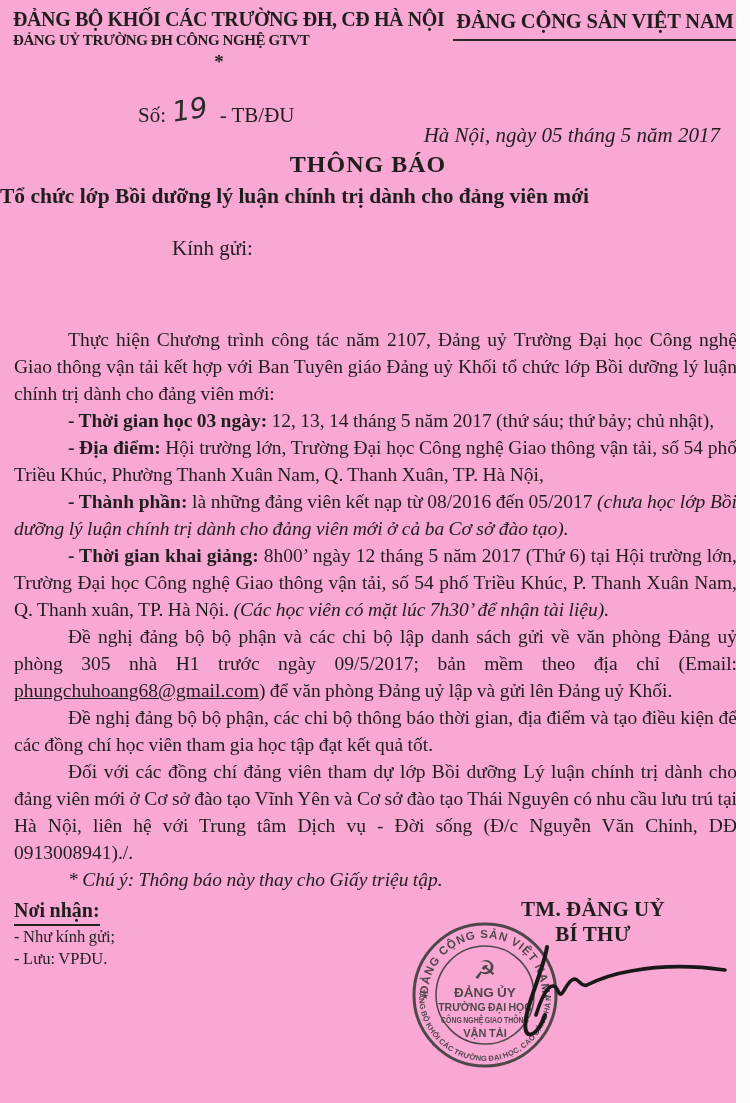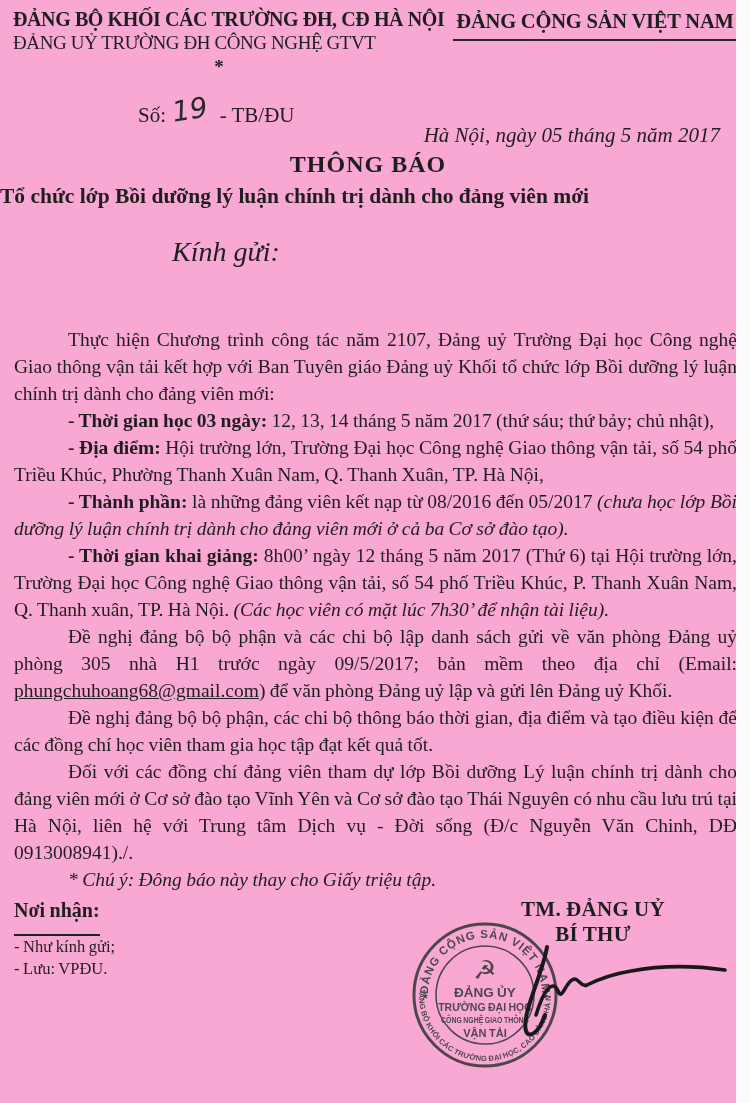--- a/index.html
+++ b/index.html
@@ -4,48 +4,48 @@
 <style>
   html,body { margin:0; padding:0; background:#fcfcfa; }
   .page {
     position:relative; width:736px; height:1103px; overflow:hidden;
     background:#f9a8d4; color:#1e1e1e;
     font-family:"Liberation Serif", serif;
   }
   
   .org { position:absolute; left:13px; top:8px; width:412px; }
   .org-line1 { font-size:20px; font-weight:600; letter-spacing:-0.4px; white-space:nowrap; }
-  .org-line2 { font-size:19px; font-weight:400; letter-spacing:-0.4px; white-space:nowrap; margin-top:1px; }
+  .org-line2 { font-size:15px; font-weight:700; letter-spacing:-0.4px; white-space:nowrap; margin-top:1px; }
   .org-mark  { text-align:center; font-size:19px; font-weight:700; margin-top:2px; }
   .party { position:absolute; left:452px; top:10px; width:286px; text-align:center; }
   .party-name {
     display:inline-block; font-size:20.5px; font-weight:700; letter-spacing:-0.2px;
     white-space:nowrap; border-bottom:2px solid #2a2a2a; padding:0 3px 6px 3px;
   }
   .doc-number { position:absolute; left:138px; top:96px; font-size:21px; white-space:nowrap; }
   .handwritten {
     display:inline-block; font-family:"DejaVu Sans", sans-serif; font-style:italic;
     font-size:28px; transform:rotate(-9deg); margin:0 12px 0 6px; position:relative; top:-3px; color:#2a2a2a;
   }
   .place-date { position:absolute; right:16px; top:104px; font-size:21px; font-style:italic; white-space:nowrap;margin-top:19px; }
   
   .title    { position:absolute; top:151px; left:0; width:100%; text-align:center; font-size:24px; font-weight:700; letter-spacing:1px; }
   .subtitle { position:absolute; top:184px; left:0; width:100%; text-align:left; font-size:21.5px; font-weight:700; }
-  .salutation-label { position:absolute; left:172px; top:236px; font-size:28px;font-style:italic; }
+  .salutation-label { position:absolute; left:172px; top:236px; font-size:21px; }
   .recipients { position:absolute; left:260px; top:262px; font-size:21px; line-height:28px; }
   
   .content { position:absolute; left:14px; top:326px; width:723px; font-size:19.5px; line-height:27px; text-align:justify; word-spacing:-0.5px; }
   .content p { margin:0; text-indent:54px; }
   .em { font-style:italic; }
   .email { text-decoration:underline; }
   .note { font-style:italic; text-indent:50px; text-align:left; }
   
   .footer-row { display:flex; justify-content:space-between; margin-top:4px; }
   .noi-nhan { text-align:left; text-indent:0; }
-  .noi-nhan-label { font-size:20px; font-weight:700; display:inline-block; border-bottom:2px solid #222; padding-bottom:10px; }
+  .noi-nhan-label { font-size:20px; font-weight:700; display:inline-block; border-bottom:2px solid #222; padding-bottom:0; }
   .noi-nhan-items { font-size:16.5px; line-height:22px; margin-top:0; font-family:"Liberation Serif", serif; }
   .sign-block { width:288px; text-align:center; position:relative; }
   .sign-line { font-size:21px; font-weight:700; line-height:25px; letter-spacing:0.3px; }
   .sign-art { position:relative; height:100px; }
   .stamp-svg { position:absolute; left:-40px; top:-28px; width:152px; height:152px; opacity:0.92; }
   .signature-svg { position:absolute; left:52px; top:-20px; width:240px; height:120px; }
   .sign-name { font-size:22px; font-weight:700; position:relative; z-index:3; letter-spacing:0.5px; }
   
   .stamp-svg text { fill:#3f3f3f; font-family:"Liberation Sans", sans-serif; }
   .ring-top    { font-size:11.5px; font-weight:700; letter-spacing:1px; }
@@ -85,21 +85,21 @@
 
   <div class="content">
     <p><span>Thực hiện Chương trình công tác năm 2107, Đảng uỷ Trường Đại học Công nghệ Giao thông vận tải kết hợp với Ban Tuyên giáo Đảng uỷ Khối tổ chức lớp Bồi dưỡng lý luận chính trị dành cho đảng viên mới:</span></p>
     <p><b>- Thời gian học 03 ngày:</b><span> 12, 13, 14 tháng 5 năm 2017 (thứ sáu; thứ bảy; chủ nhật),</span></p>
     <p><b>- Địa điểm:</b><span> Hội trường lớn, Trường Đại học Công nghệ Giao thông vận tải, số 54 phố Triều Khúc, Phường Thanh Xuân Nam, Q. Thanh Xuân, TP. Hà Nội,</span></p>
     <p><b>- Thành phần:</b><span> là những đảng viên kết nạp từ 08/2016 đến 05/2017 </span><span class="em">(chưa học lớp Bồi dưỡng lý luận chính trị dành cho đảng viên mới ở cả ba Cơ sở đào tạo).</span></p>
     <p><b>- Thời gian khai giảng:</b><span> 8h00’ ngày 12 tháng 5 năm 2017 (Thứ 6) tại Hội trường lớn, Trường Đại học Công nghệ Giao thông vận tải, số 54 phố Triều Khúc, P. Thanh Xuân Nam, Q. Thanh xuân, TP. Hà Nội. </span><span class="em">(Các học viên có mặt lúc 7h30’ để nhận tài liệu).</span></p>
     <p><span>Đề nghị đảng bộ bộ phận và các chi bộ lập danh sách gửi về văn phòng Đảng uỷ phòng 305 nhà H1 trước ngày 09/5/2017; bản mềm theo địa chỉ (Email: </span><span class="email">phungchuhoang68@gmail.com</span><span>) để văn phòng Đảng uỷ lập và gửi lên Đảng uỷ Khối.</span></p>
     <p><span>Đề nghị đảng bộ bộ phận, các chi bộ thông báo thời gian, địa điểm và tạo điều kiện để các đồng chí học viên tham gia học tập đạt kết quả tốt.</span></p>
     <p><span>Đối với các đồng chí đảng viên tham dự lớp Bồi dưỡng Lý luận chính trị dành cho đảng viên mới ở Cơ sở đào tạo Vĩnh Yên và Cơ sở đào tạo Thái Nguyên có nhu cầu lưu trú tại Hà Nội, liên hệ với Trung tâm Dịch vụ - Đời sống (Đ/c Nguyễn Văn Chinh, DĐ 0913008941)./.</span></p>
-    <p class="note"><span>* Chú ý: Đông báo này thay cho Giấy triệu tập.</span></p>
+    <p class="note"><span>* Chú ý: Thông báo này thay cho Giấy triệu tập.</span></p>
 
     <div class="footer-row">
       <div class="noi-nhan">
         <span class="noi-nhan-label">Nơi nhận:</span>
         <div class="noi-nhan-items">
           <div>- Như kính gửi;</div>
           <div>- Lưu: VPĐU.</div>
         </div>
       </div>
 

